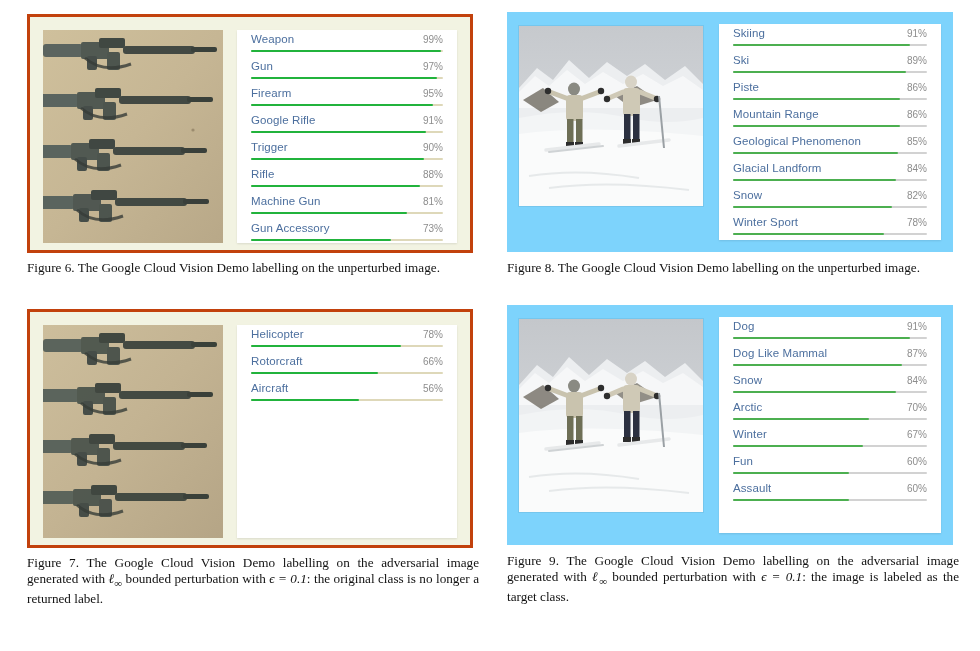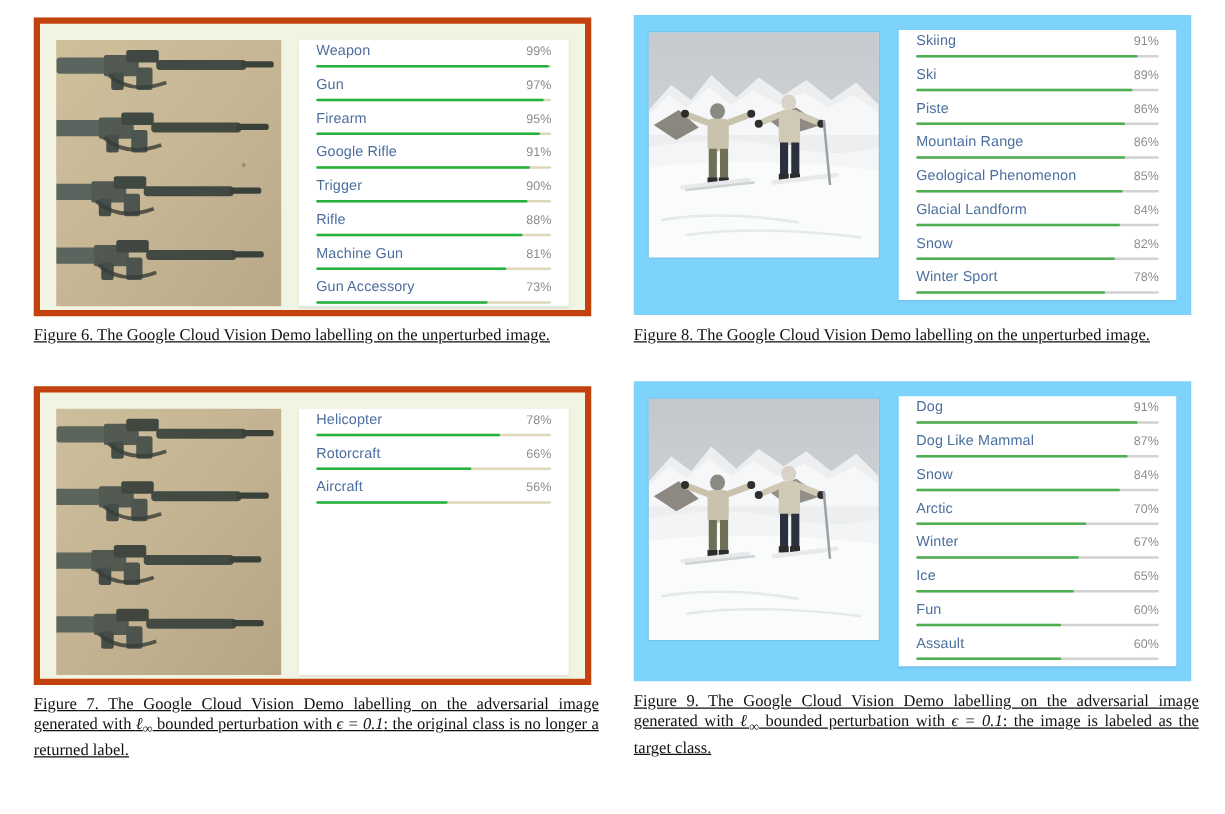--- a/index.html
+++ b/index.html
@@ -8,21 +8,21 @@
     background:#ffffff;
     font-family:"Liberation Serif", serif;
     position:relative;
     overflow:hidden;
   }
   .page{position:absolute;inset:0;}
 
   
   .fig{position:absolute;}
   .demo{position:relative;box-sizing:border-box;display:flex;overflow:hidden;}
-  .demo.cream{background:#f2f3e2;border:5px solid #c2410c;padding:13px;}
+  .demo.cream{background:#f2f3e2;border:3px solid #c2410c;padding:13px;}
   .demo.gray{background:#7dd3fc;padding:12px;}
 
   .thumb{flex:0 0 auto;position:relative;overflow:hidden;background:#cfc4a8;}
   .thumb.snow{background:#dfe3e6;}
   .thumb.framed{box-shadow:0 0 0 1px rgba(0,0,0,.06);}
 
   .card{flex:1 1 auto;background:#ffffff;position:relative;overflow:hidden;
         box-shadow:0 1px 2px rgba(0,0,0,.10);}
   .card.pad{padding:0 14px;}
 
@@ -42,21 +42,21 @@
   .cream .track{background:#ded8b9;}
   .gray  .track{background:#d2d2d2;}
   .cream .bar{background:#21b33c;}
   .gray  .bar{background:#4caf50;}
 
   
   .cap{
     font-family:"Liberation Serif", serif;
     font-size:13.2px;color:#111;line-height:16.4px;
     text-align:justify;text-justify:inter-word;
-    -webkit-hyphens:none;hyphens:none;text-decoration:underline;
+    -webkit-hyphens:none;hyphens:none;
   }
   .cap .mi{font-style:italic;font-family:"Liberation Serif",serif;}
 
   
   .art{position:absolute;inset:0;}
 </style>
 </head>
 <body>
 
 <div class="page">
@@ -424,27 +424,20 @@
               </div>
             </div>
             <div class="row">
               <span class="rlabel">Winter</span>
               <span class="rpct">67%</span>
               <div class="track">
                 <div class="bar" style="width: 67%;"></div>
               </div>
             </div>
             <div class="row">
-              <span class="rlabel">Ice</span>
-              <span class="rpct">65%</span>
-              <div class="track">
-                <div class="bar" style="width: 65%;"></div>
-              </div>
-            </div>
-            <div class="row">
               <span class="rlabel">Fun</span>
               <span class="rpct">60%</span>
               <div class="track">
                 <div class="bar" style="width: 60%;"></div>
               </div>
             </div>
             <div class="row">
               <span class="rlabel">Assault</span>
               <span class="rpct">60%</span>
               <div class="track">

